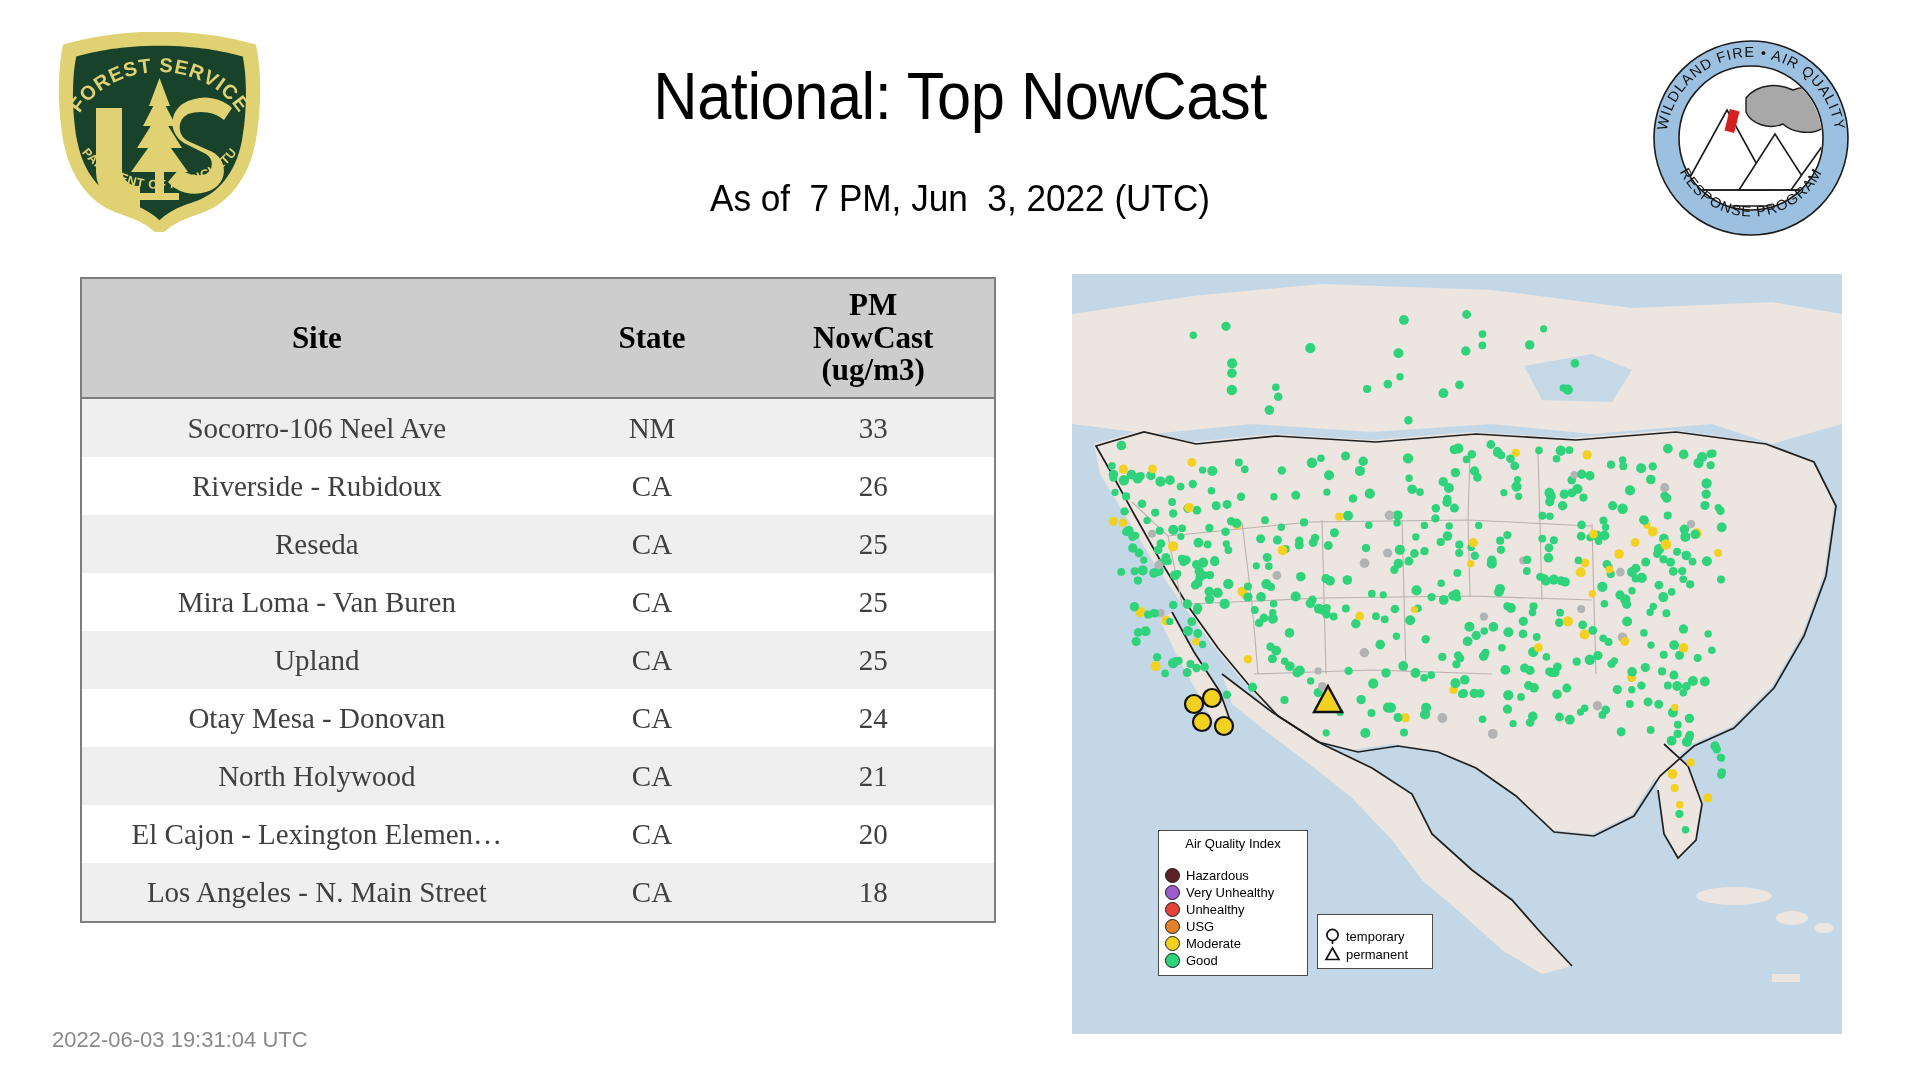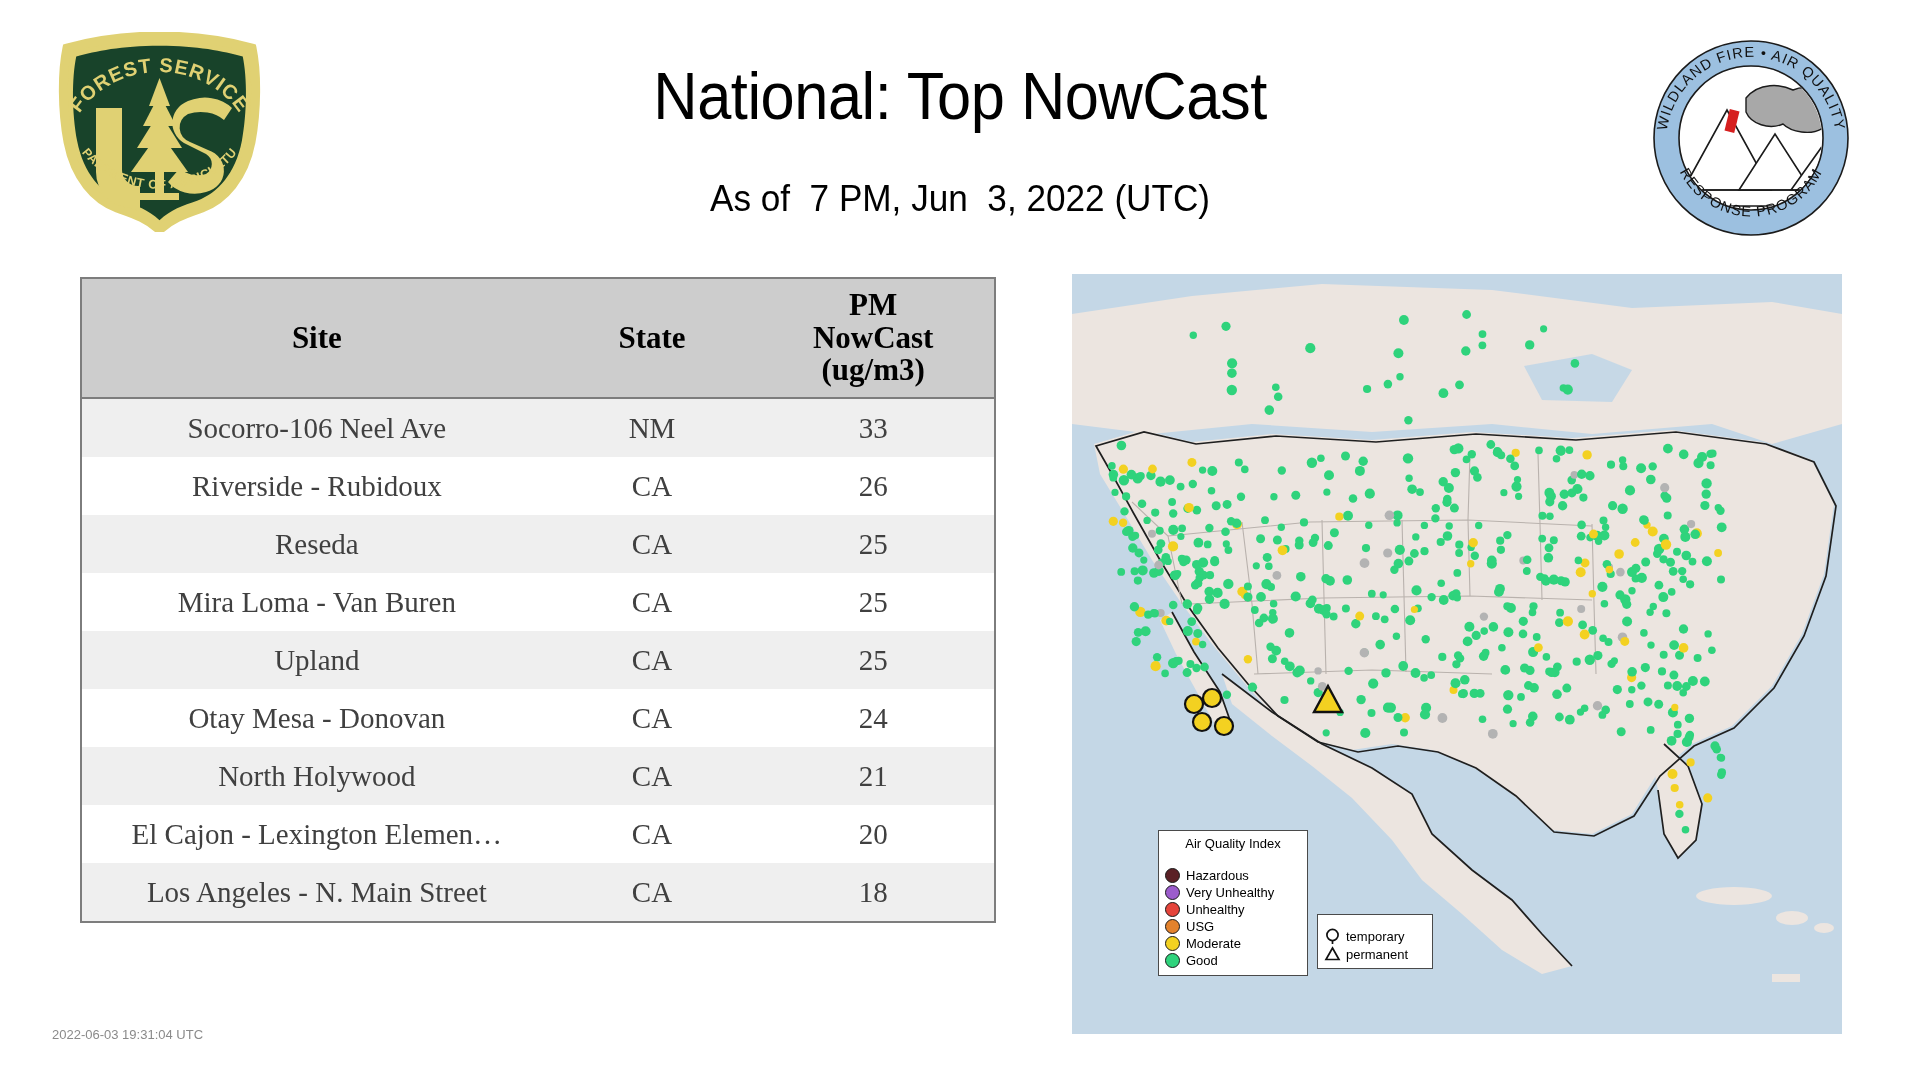--- a/index.html
+++ b/index.html
@@ -69,21 +69,21 @@
   table.aqtable tbody tr:nth-child(odd){background:#efefef;}
   table.aqtable tbody tr:nth-child(even){background:#ffffff;}
   col.c-site{width:51.5%;}
   col.c-state{width:22%;}
   col.c-pm{width:26.5%;}
 
   
   #timestamp{
     position:absolute;left:52px;top:1027px;
     font-family:"Liberation Sans", sans-serif;
-    font-size:13px;color:#8a8a8a;
+    font-size:22px;color:#8a8a8a;
   }
 
   
   #map{
     position:absolute;left:1072px;top:274px;width:770px;height:760px;
     background:#c4d7e6;
     overflow:hidden;
     border:0;
   }
   #map svg{display:block;}

